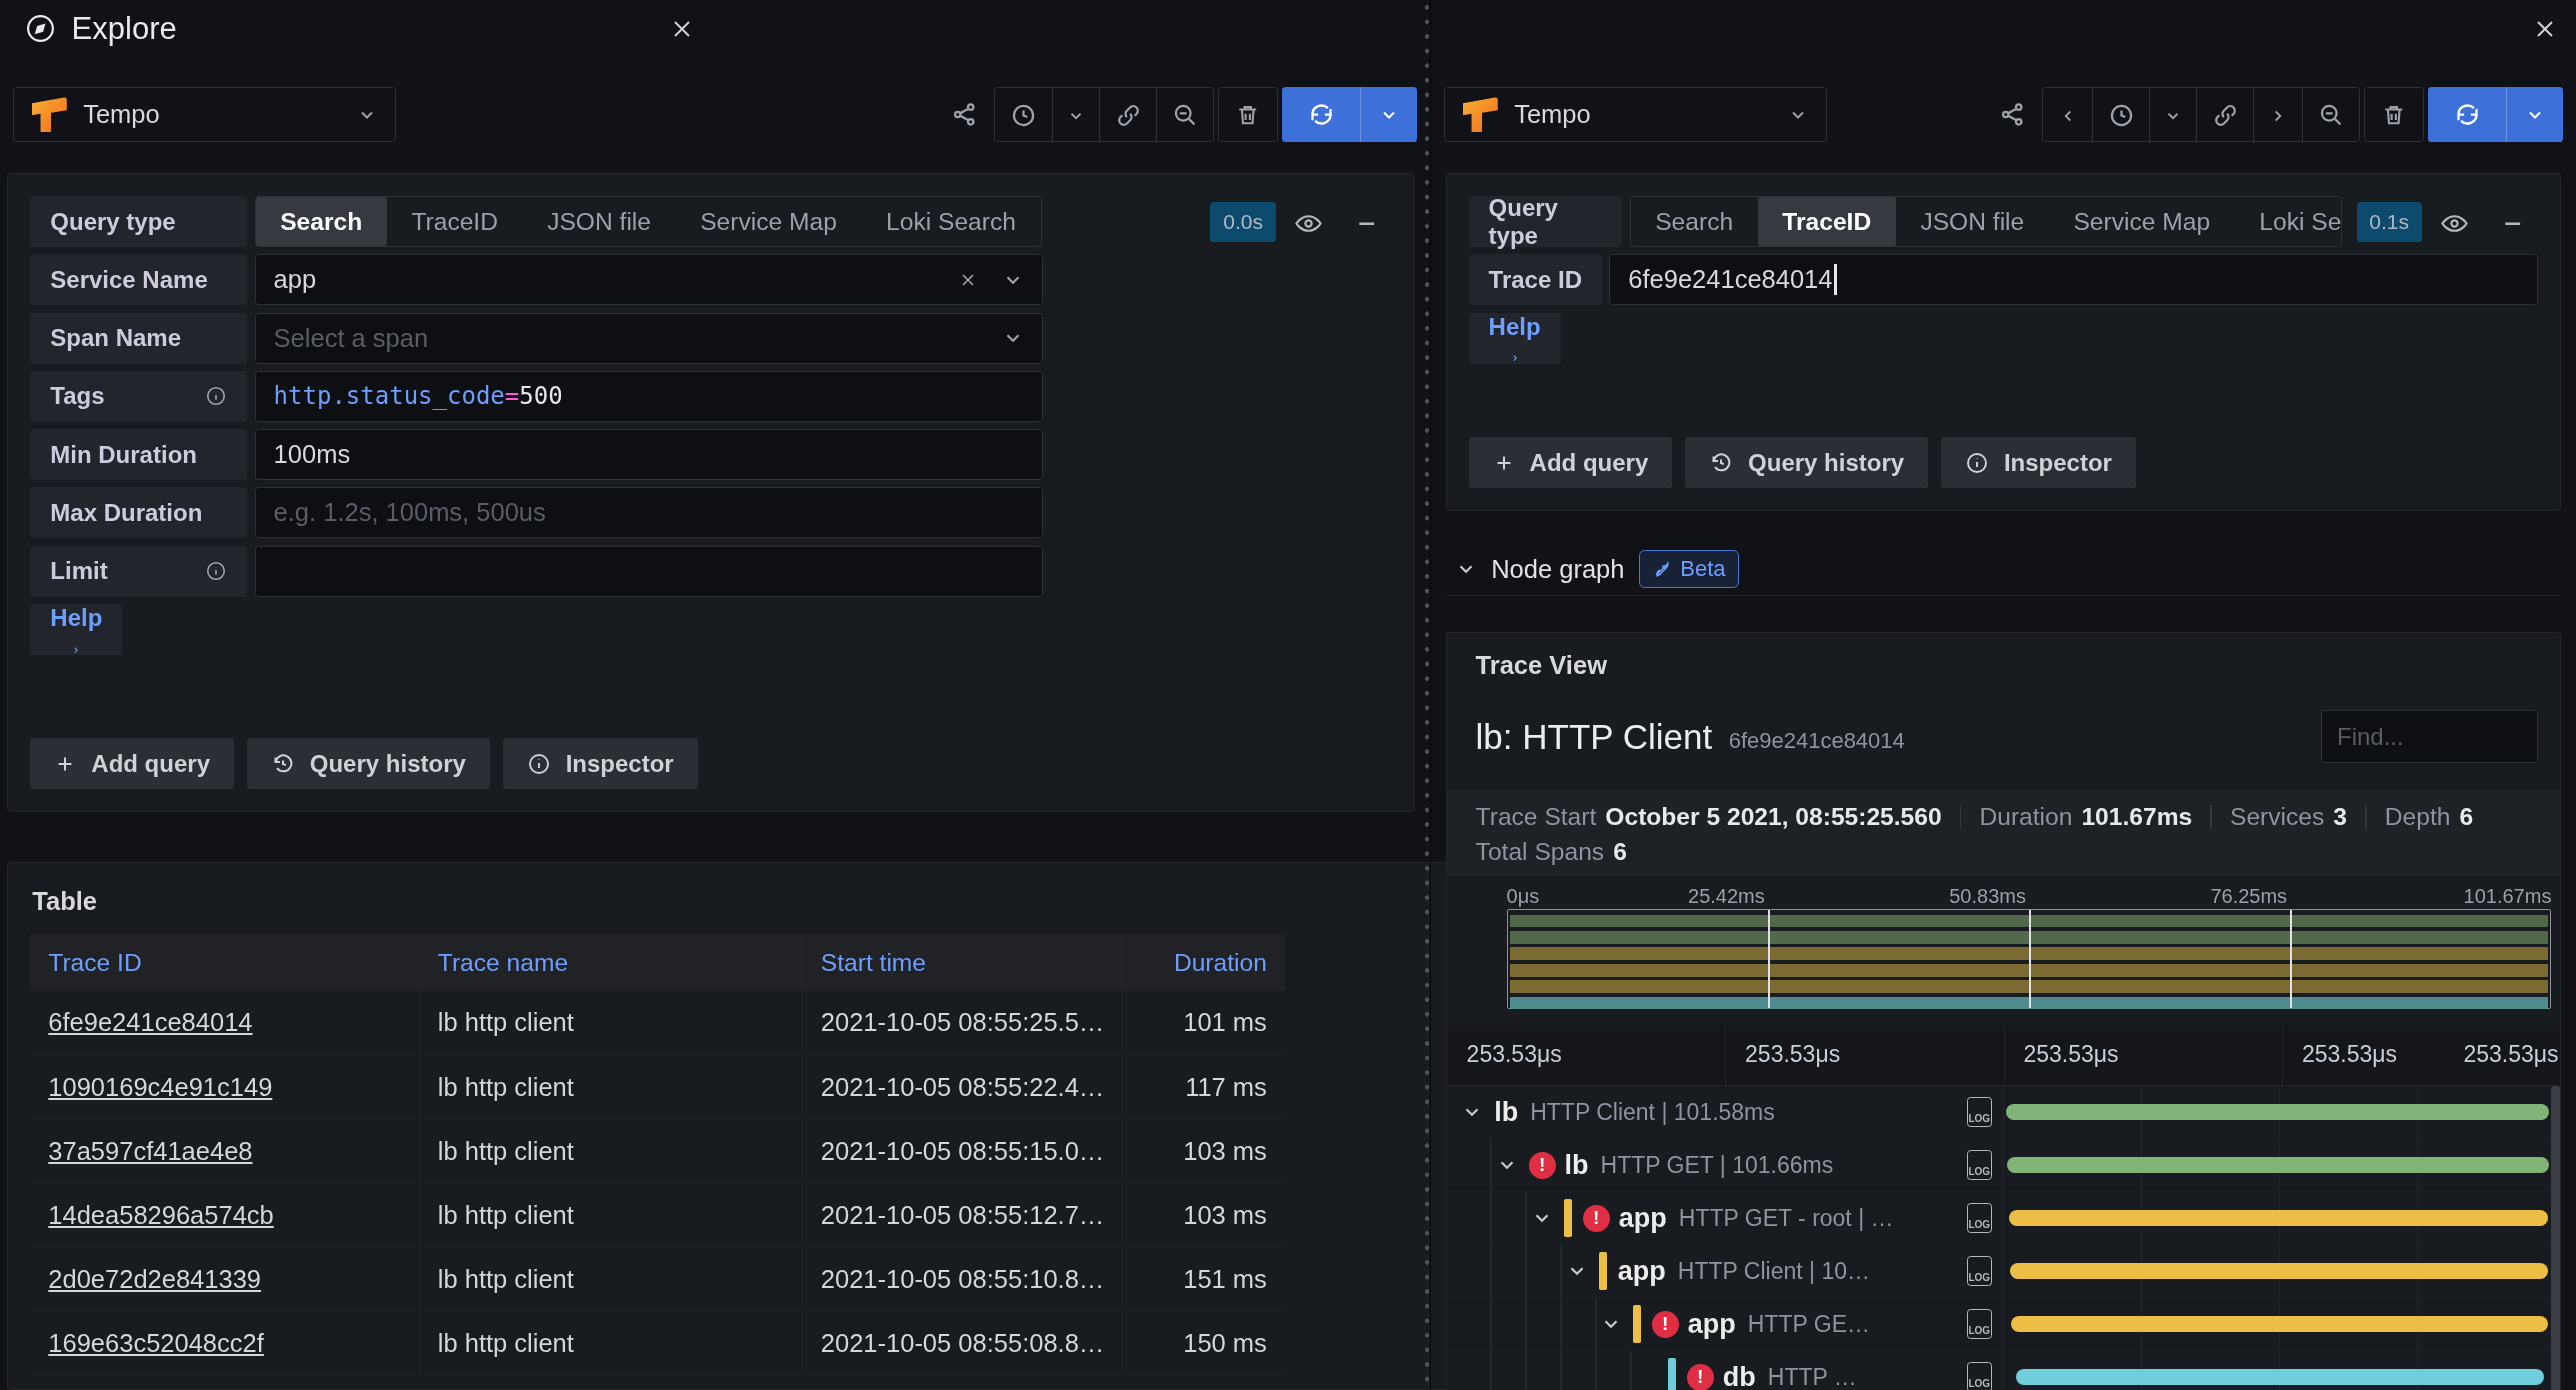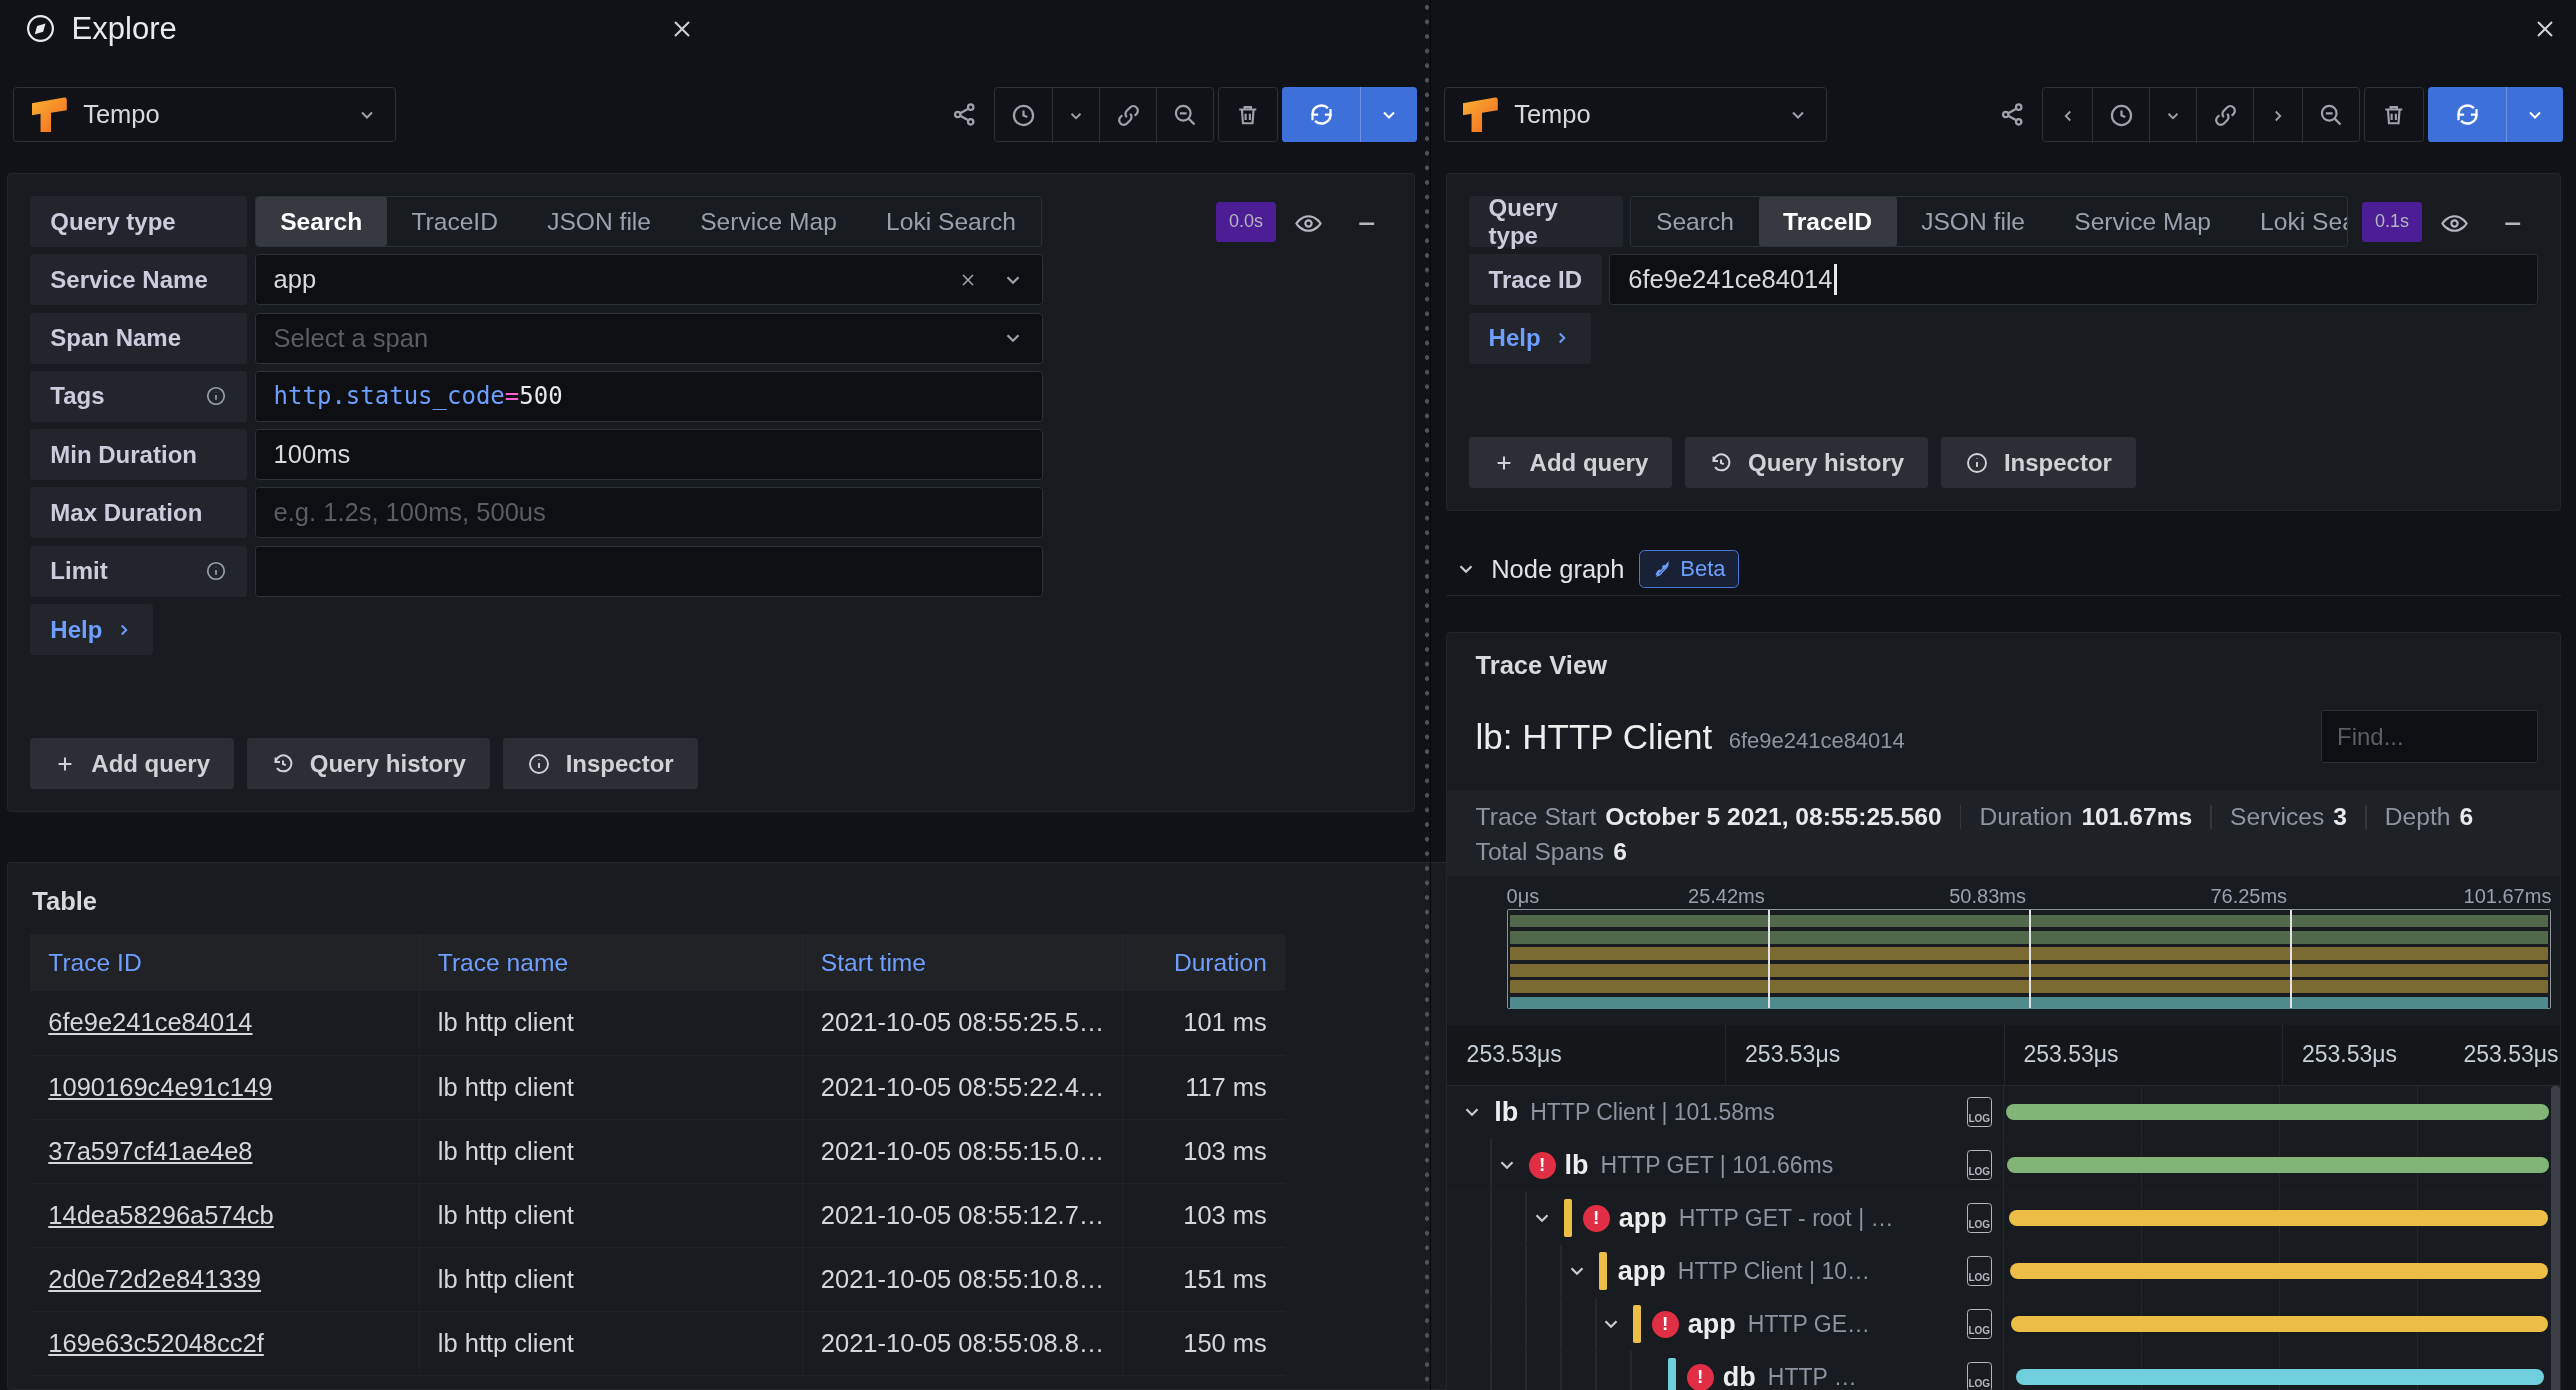--- a/index.html
+++ b/index.html
@@ -36,26 +36,26 @@
   .panel { position:absolute; background:#181b1f; border:0.9px solid #24262b; border-radius:3.6px; }
 
   
   .q-body { display:flex; flex-direction:column; gap:7.3px; padding:22px; height:100%; }
   .qrow { display:flex; gap:7.3px; height:51px; flex:0 0 auto; align-items:stretch; }
   .chip { background:#22252b; border-radius:3.6px; display:flex; align-items:center; gap:12.8px; padding:0 20px; font-size:24px; font-weight:600; color:#ccccdc; }
   .chip.fixed { width:217px; flex:0 0 217px; }
   .tabbar { display:flex; align-items:stretch; border:0.9px solid #2c3235; border-radius:3.6px; overflow:hidden; }
   .tab { display:flex; align-items:center; padding:0 24.6px; font-size:24.6px; color:#9aa0ac; cursor:pointer; white-space:nowrap; }
   .tab.active { background:#36393f; color:#ffffff; font-weight:600; border-radius:2.7px; }
-  .elapsed { background:#4c1d95; border-radius:3.6px; align-self:center; height:40px; display:flex; align-items:center; padding:0 12.8px; font-size:18px; color:#b4b7bf; }
+  .elapsed { background:#0c4a6e; border-radius:3.6px; align-self:center; height:40px; display:flex; align-items:center; padding:0 12.8px; font-size:21px; color:#b4b7bf; }
   .input { flex:1; background:#0e0f13; border:0.9px solid #2c3235; border-radius:3.6px; display:flex; align-items:center; padding:0 18px; font-size:25.5px; color:#d8d9da; cursor:text; }
   .fieldrow { width:1013px; }
   .placeholder { color:#585d66; }
   .mono { font-family:"DejaVu Sans Mono", monospace; font-size:24px; }
-  .help-chip { align-self:flex-start; height:51px; cursor:pointer; }
+  .help-chip { align-self:flex-start; height:51px; cursor:pointer;flex-direction:column; }
   .help-chip .lbl { color:#6e9fff; font-weight:700; font-size:24px; }
   .actions { display:flex; gap:12.8px; margin-top:auto; }
   .btn { background:#2b2e35; border-radius:3.6px; height:51px; display:flex; align-items:center; gap:15px; padding:0 24px; font-size:24px; font-weight:600; color:#d0d2d6; cursor:pointer; }
   .caret-ic { color:#9da2ab; }
   .cursor-bar { width:2.7px; height:31px; background:#e8e9ea; margin-left:1.8px; }
 
   
   .tbl-title { font-size:25.5px; font-weight:600; color:#d8d9da; padding:24px 24px 18px; }
   table.gtable { border-collapse:collapse; margin-left:22px; }
   .gtable th { background:#202226; color:#6e9fff; font-weight:400; font-size:24.6px; text-align:left; height:57px; padding:0 18px; border-right:0.9px solid #24262b; cursor:pointer; }

